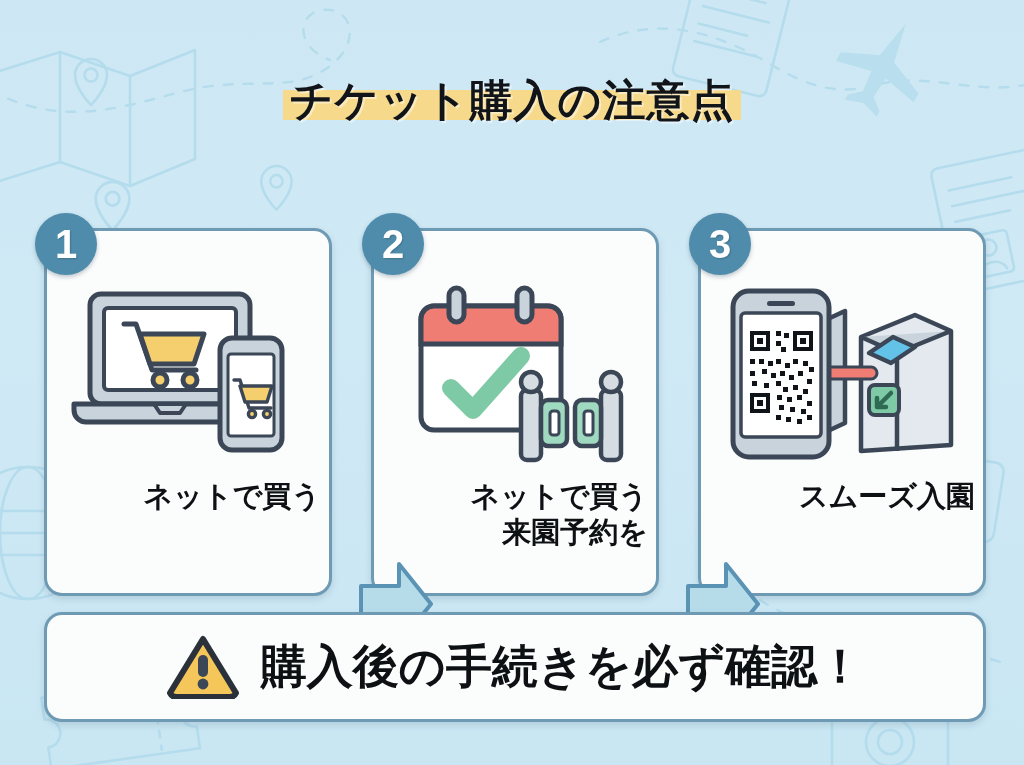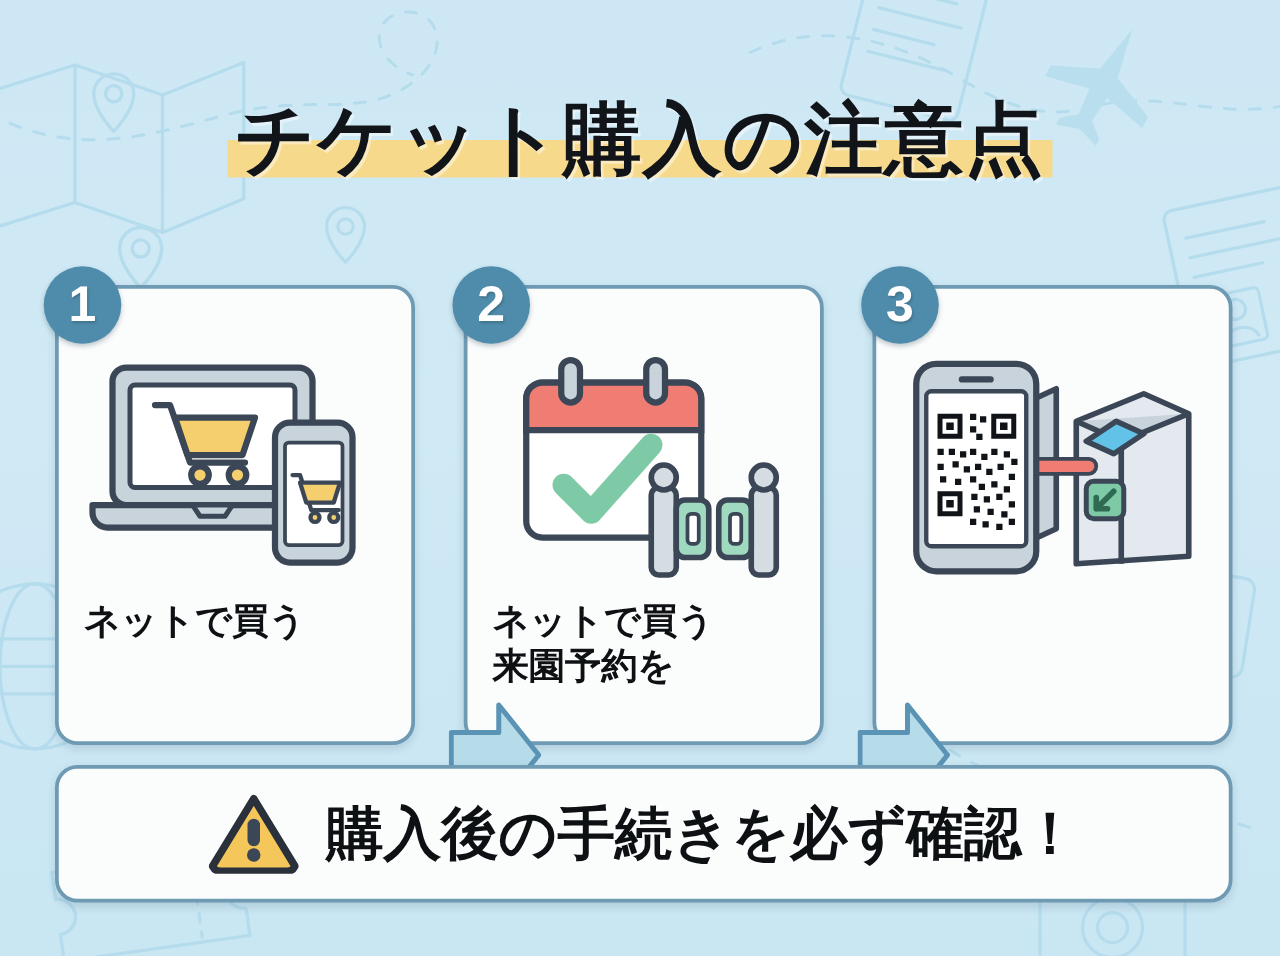--- a/index.html
+++ b/index.html
@@ -15,21 +15,21 @@
   .bg-layer{position:absolute;inset:0;pointer-events:none;}
   .bg-layer svg{position:absolute;inset:0;width:1024px;height:765px;}
 
   
   .title-wrap{position:absolute;left:0;top:78px;width:1024px;text-align:center;}
   .title-inner{position:relative;display:inline-block;}
   .title-hl{position:absolute;left:-6px;right:-6px;bottom:4px;height:30px;
     background:#f6d98b;border-radius:1px;z-index:0;}
   .title-text{position:relative;z-index:1;
     font-family:Liberation Serif, serif;
-    font-size:63px;font-weight:bold;color:#111418;letter-spacing:1px;
+    font-size:43px;font-weight:bold;color:#111418;letter-spacing:1px;
     line-height:1.08;white-space:nowrap;
     text-shadow:2px 2px 0 rgba(255,255,255,.45);}
 
   
   .cards{position:absolute;left:44px;top:228px;width:936px;height:370px;}
   .card{position:absolute;top:0;width:282px;height:362px;
     background:#fbfcfc;border:3px solid #6e9ab4;border-radius:18px;
     box-shadow:0 3px 7px rgba(60,90,110,.18);overflow:visible;}
   .card.c1{left:0;}
   .card.c2{left:327px;}
@@ -37,24 +37,24 @@
   .badge{position:absolute;left:-12px;top:-18px;width:62px;height:62px;
     border-radius:50%;background:#4f8cab;
     box-shadow:0 2px 4px rgba(40,70,90,.3);
     display:flex;align-items:center;justify-content:center;z-index:5;}
   .badge span{color:#fff;font-size:40px;font-weight:bold;line-height:1;
     font-family:"Liberation Sans",sans-serif;
     text-shadow:1px 1px 2px rgba(0,0,0,.18);}
   .art{position:absolute;left:0;top:34px;width:282px;height:210px;
     display:flex;align-items:center;justify-content:center;}
   .art svg{display:block;}
-  .card-label{position:absolute;left:0;right:0;top:248px;text-align:left;
+  .card-label{position:absolute;left:0;right:0;top:248px;text-align:right;
     font-family:"DejaVu Sans","Liberation Sans",sans-serif;
     font-weight:bold;color:#0d1114;font-size:29px;line-height:1.24;
-    padding:0 20px;
+    padding:0 8px;
     text-shadow:1px 1px 0 rgba(255,255,255,.5);}
   .card-label .ln{display:block;}
 
   
   .arrow{position:absolute;top:330px;width:74px;height:92px;}
   .arrow.a1{left:315px;}
   .arrow.a2{left:642px;}
 
   
   .banner{position:absolute;left:44px;top:612px;width:936px;height:104px;
@@ -298,20 +298,21 @@
                 <rect x="82" y="134" width="5" height="5"></rect>
                 <rect x="57" y="140" width="5" height="5"></rect>
               <rect x="67" y="142" width="5" height="5"></rect>
                 <rect x="78" y="144" width="5" height="5"></rect>
                 <rect x="88" y="140" width="5" height="5"></rect>
             </g>
           </g>
         </svg>
       </div>
       <div class="card-label">
+        <span class="ln">スムーズ入園</span>
       </div>
     </div>
 
     <div class="arrow a1">
       <svg width="74" height="92" viewBox="0 0 74 92" xmlns="http://www.w3.org/2000/svg">
         <path d="M2 28 H40 V6 L72 46 L40 86 V64 H2 Z" fill="#b6dcea" stroke="#5b93b4" stroke-width="4" stroke-linejoin="round"></path>
       </svg>
     </div>
     <div class="arrow a2">
       <svg width="74" height="92" viewBox="0 0 74 92" xmlns="http://www.w3.org/2000/svg">

